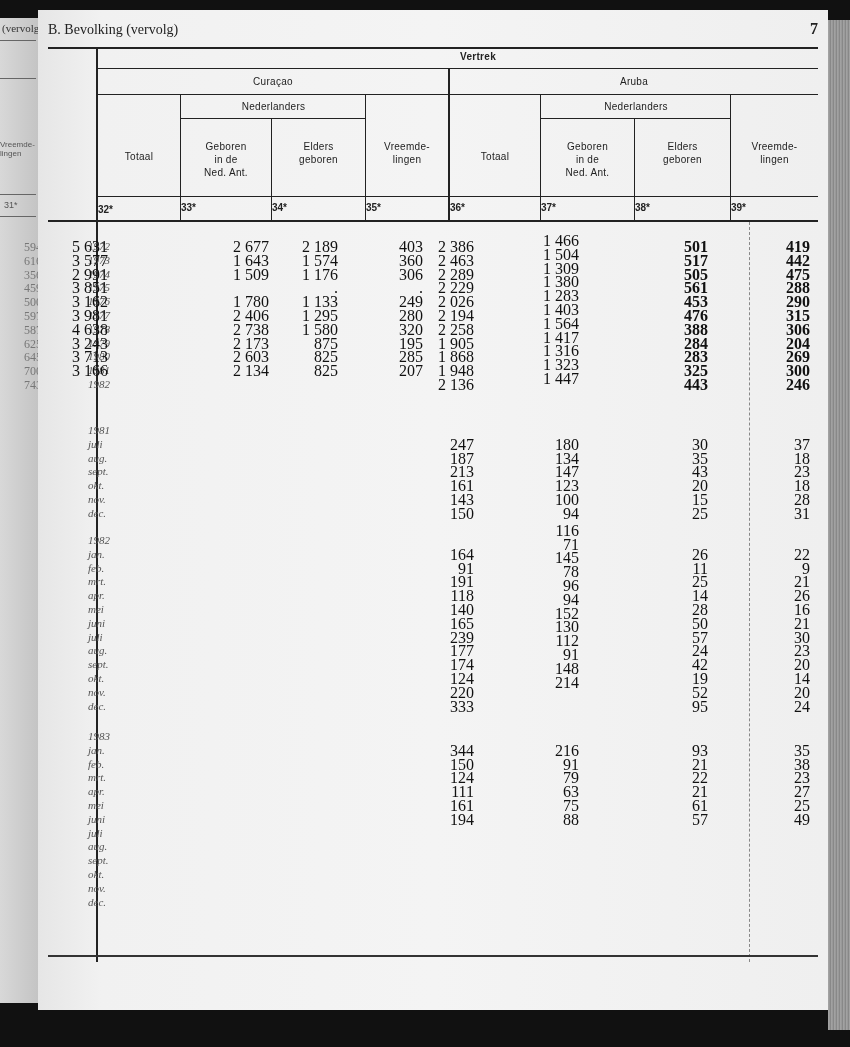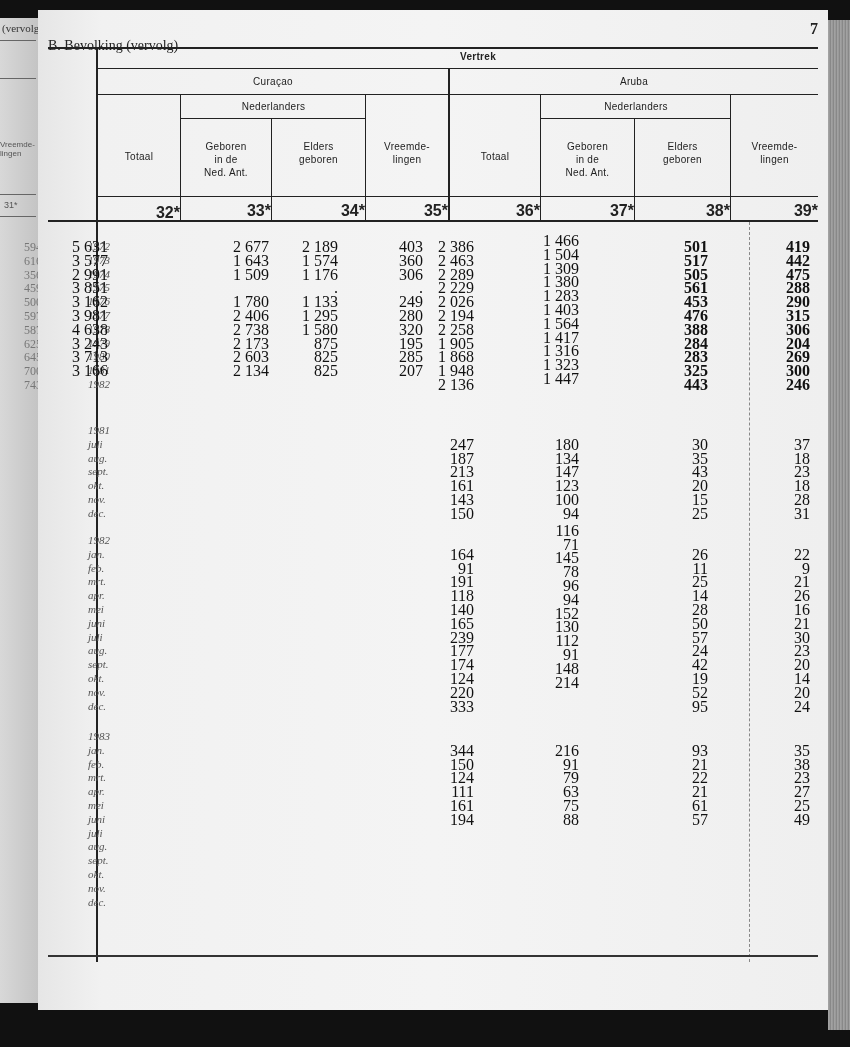--- a/index.html
+++ b/index.html
@@ -24,35 +24,34 @@
     position: absolute; left: 38px; top: 10px; width: 790px; height: 1000px;
     background: linear-gradient(to right, #e6e6e6 0%, #f1f1f1 8%, #f4f4f4 50%, #efefef 100%);
   }
   .book-edge {
     position: absolute; left: 828px; top: 20px; width: 22px; height: 1010px;
     background: repeating-linear-gradient(to right, #888 0px, #bbb 1px, #777 2px, #999 3px);
   }
   .page-title {
     position: absolute; left: 10px; top: 12px; font-size: 14px; color: #222;
     font-family: "Liberation Serif", serif;
-    margin-top: 16px;
   }
   .page-number {
     position: absolute; left: 772px; top: 10px; font-size: 16px; font-weight: bold; color: #222;
   }
   .hline { position: absolute; background: #222; height: 2px; }
   .vline { position: absolute; background: #222; width: 2px; }
   .thin { height: 1px; }
   .hdr {
     position: absolute; font-family: "Liberation Sans", sans-serif; font-size: 10px;
     color: #222; text-align: center; line-height: 13px; letter-spacing: 0.3px;
   }
   .colnum {
-    position: absolute; font-family: "Liberation Sans", sans-serif; font-size: 16px;
-    color: #222; text-align: right; font-weight: bold;
+    position: absolute; font-family: "Liberation Sans", sans-serif; font-size: 10px;
+    color: #222; text-align: left; font-weight: bold;
   }
   .stub {
     position: absolute; left: 22px; width: 50px; font-style: italic; font-size: 11px;
     color: #555; line-height: 13.8px;
   }
   .stub div { height: 13.8px; margin-left: 28px; }
   .col {
     position: absolute; font-size: 16px; color: #111; text-align: right; line-height: 13.8px;
     font-family: "Liberation Serif", serif;
   }

